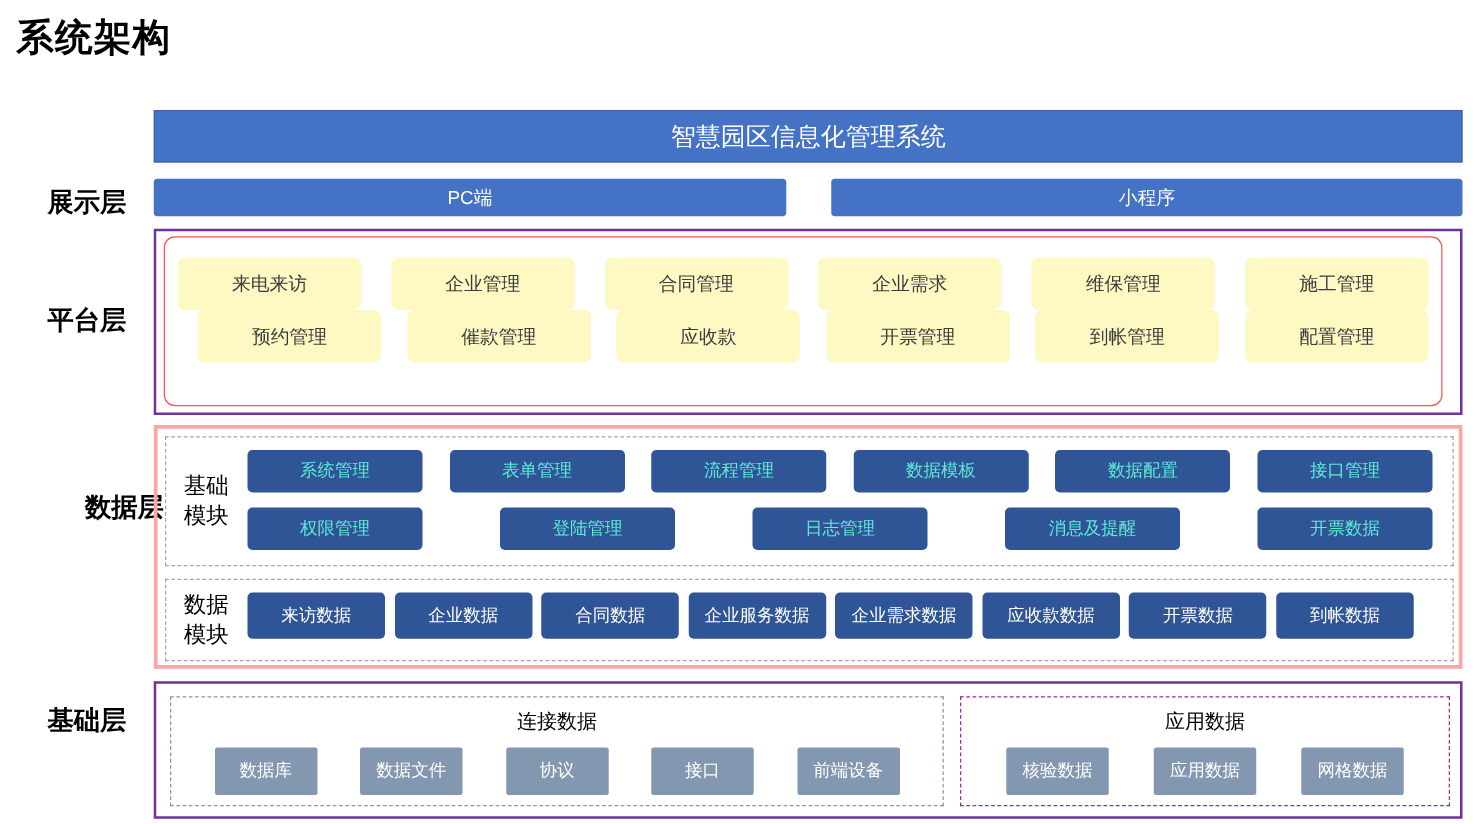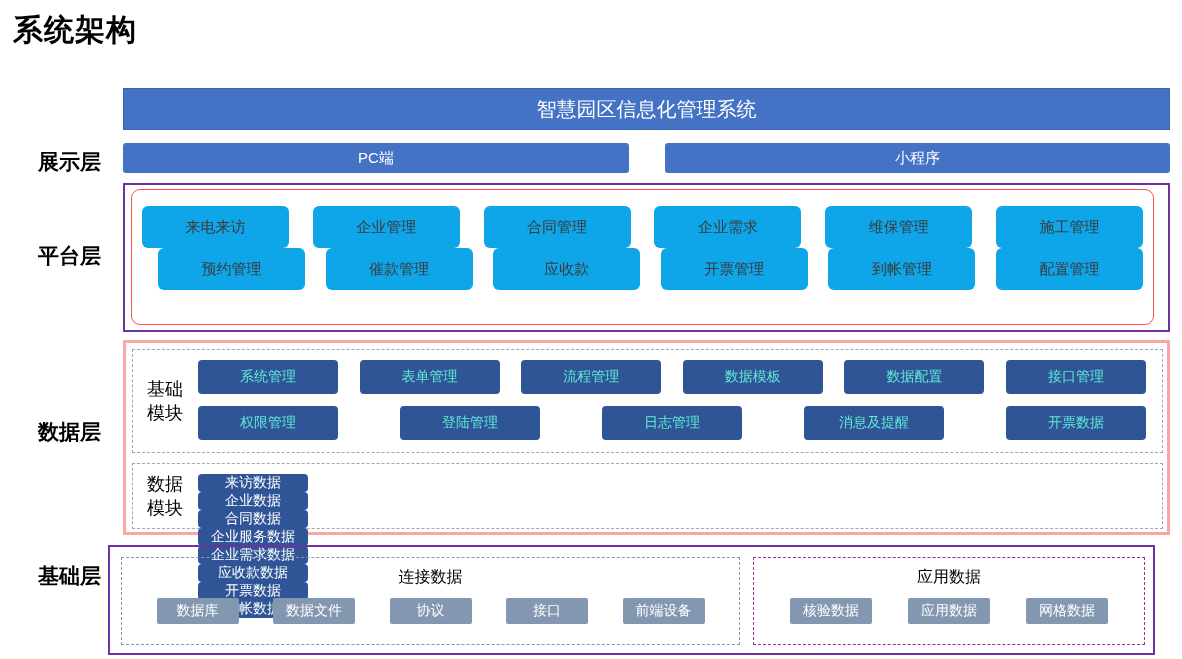--- a/index.html
+++ b/index.html
@@ -4,62 +4,62 @@
 <style>
   * { box-sizing: border-box; margin: 0; padding: 0; }
   body { background: #ffffff; font-family: "Liberation Sans", sans-serif; }
   .canvas { position: relative; width: 1182px; height: 659px; background: #ffffff; overflow: hidden; }
 
   .page-title { position: absolute; left: 13px; top: 10px; font-size: 30px; font-weight: bold; color: #000; letter-spacing: 1px; }
 
   .layer-label { position: absolute; left: 38px; width: 72px; font-size: 21px; font-weight: bold; color: #000; white-space: nowrap; }
   .lbl-display    { top: 148px; }
   .lbl-platform   { top: 242px; }
-  .lbl-data       { top: 418px; }
+  .lbl-data       { top: 392px; margin-left: 30px; }
   .lbl-foundation { top: 562px; }
 
   .banner { position: absolute; left: 123px; top: 88px; width: 1047px; height: 42px;
             background: #4472C4; border: 1px solid #3C64AE; color: #ffffff; font-size: 20px;
             display: flex; align-items: center; justify-content: center; }
 
   .display-bar { position: absolute; top: 143px; height: 30px; background: #4472C4; border-radius: 3px;
                  color: #fff; font-size: 15px; display: flex; align-items: center; justify-content: center; }
   .bar-pc   { left: 123px; width: 506px; }
   .bar-mini { left: 665px; width: 505px; }
 
   .platform-box { position: absolute; left: 123px; top: 183px; width: 1047px; height: 149px; border: 2px solid #7030A0; }
   .platform-inner { position: absolute; left: 6px; top: 4px; right: 14px; bottom: 5px;
                     border: 1px solid #FF5050; border-radius: 9px; }
   .platform-row { position: absolute; left: 17px; width: 1001px; height: 42px; display: flex; justify-content: space-between; }
   .p-row-1 { top: 21px; } .p-row-2 { top: 63px; padding-left: 16px; }
-  .module-lite { width: 147px; height: 42px; background: #0ea5e9; border-radius: 6px; color: #3B3B3B;
+  .module-lite { width: 147px; height: 42px; background: #fef9c3; border-radius: 6px; color: #3B3B3B;
                  font-size: 15px; display: flex; align-items: center; justify-content: center; }
 
   .data-box { position: absolute; left: 123px; top: 340px; width: 1047px; height: 195px; border: 3px solid #fca5a5; }
   .dashed-box { position: absolute; left: 6px; width: 1031px; border: 1px dashed #A6A6A6; }
   .grp-base { top: 6px; height: 104px; }
   .grp-data { top: 120px; height: 66px; }
   .module-label { position: absolute; left: 14px; top: 50%; transform: translateY(-50%);
                   font-size: 18px; color: #000; line-height: 1.35; }
   .module-label span { display: block; }
   .dark-row { position: absolute; left: 65px; width: 948px; height: 34px; display: flex; justify-content: space-between; }
   .d-row-1 { top: 10px; } .d-row-2 { top: 56px; }
   .module-dark { width: 140px; height: 34px; background: #2F5597; border-radius: 4px; color: #5eead4;
                  font-size: 14px; display: flex; align-items: center; justify-content: center; }
-  .dark-row-wide { position: absolute; left: 65px; top: 10px; width: 933px; height: 37px; display: flex; justify-content: space-between; flex-direction: column; }
+  .dark-row-wide { position: absolute; left: 65px; top: 10px; width: 933px; height: 37px; display: flex; justify-content: space-between; }
   .module-dark-sm { width: 110px; height: 37px; background: #2F5597; border-radius: 4px; color: #fff;
                     font-size: 14px; display: flex; align-items: center; justify-content: center; }
 
-  .foundation-box { position: absolute; left: 108px; top: 545px; width: 1047px; height: 110px; border: 2px solid #7030A0; }
+  .foundation-box { position: absolute; left: 123px; top: 545px; width: 1047px; height: 110px; border: 2px solid #7030A0; }
   .dashdot-box { position: absolute; top: 10px; height: 88px; border: 1px dashed #8497B0; }
   .grp-conn { left: 11px; width: 619px; }
   .grp-app  { left: 643px; width: 392px; border-color: #A02B93; }
   .section-title { text-align: center; font-size: 16px; color: #000; margin-top: 9px; }
   .gray-row { position: absolute; left: 0; right: 0; top: 40px; display: flex; justify-content: space-evenly; }
-  .module-gray { width: 82px; height: 26px; background: #8497B0; border-radius: 2px; color: #fff;
+  .module-gray { width: 82px; height: 38px; background: #8497B0; border-radius: 2px; color: #fff;
                  font-size: 14px; display: flex; align-items: center; justify-content: center; }
 </style>
 </head>
 <body>
 
 <div class="canvas">
 
   <div class="page-title">系统架构</div>
 
   <div class="layer-label lbl-display">展示层</div>

